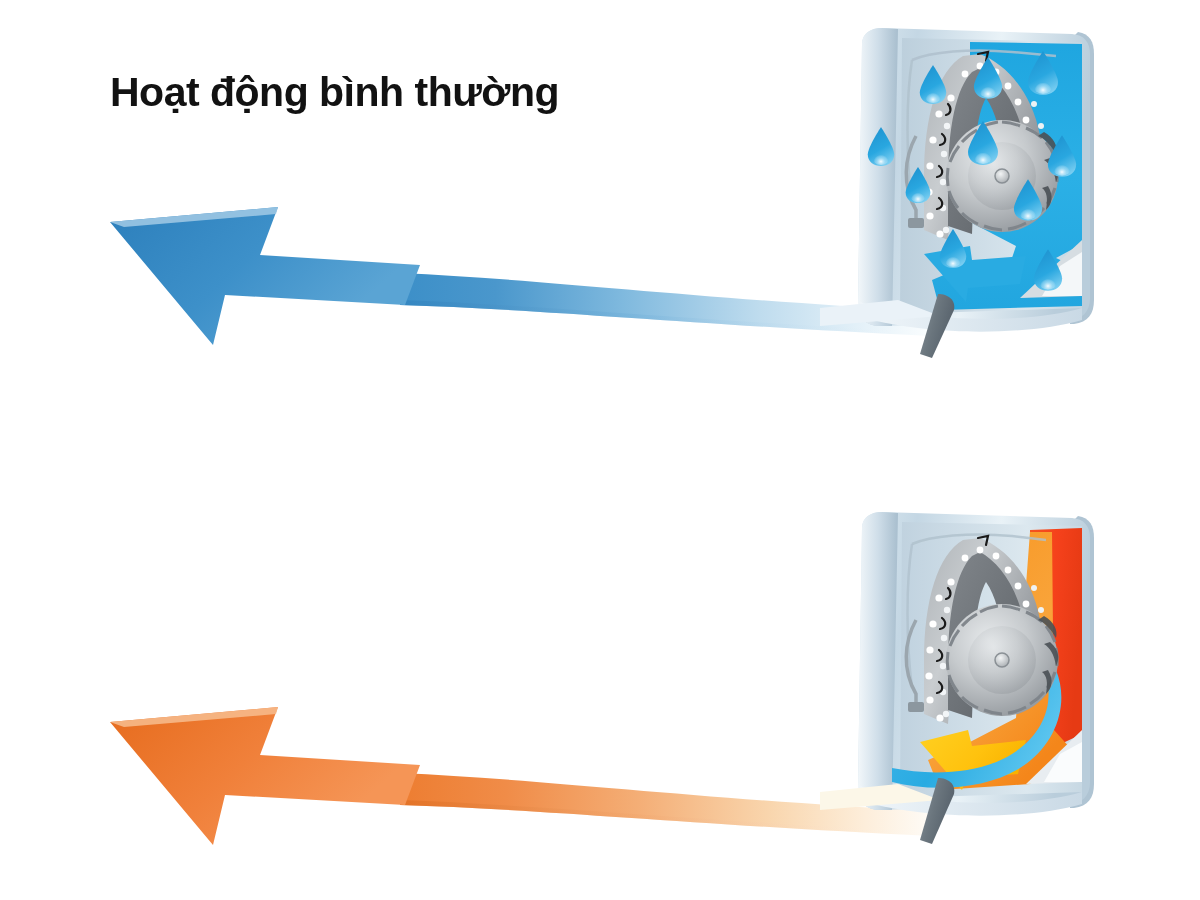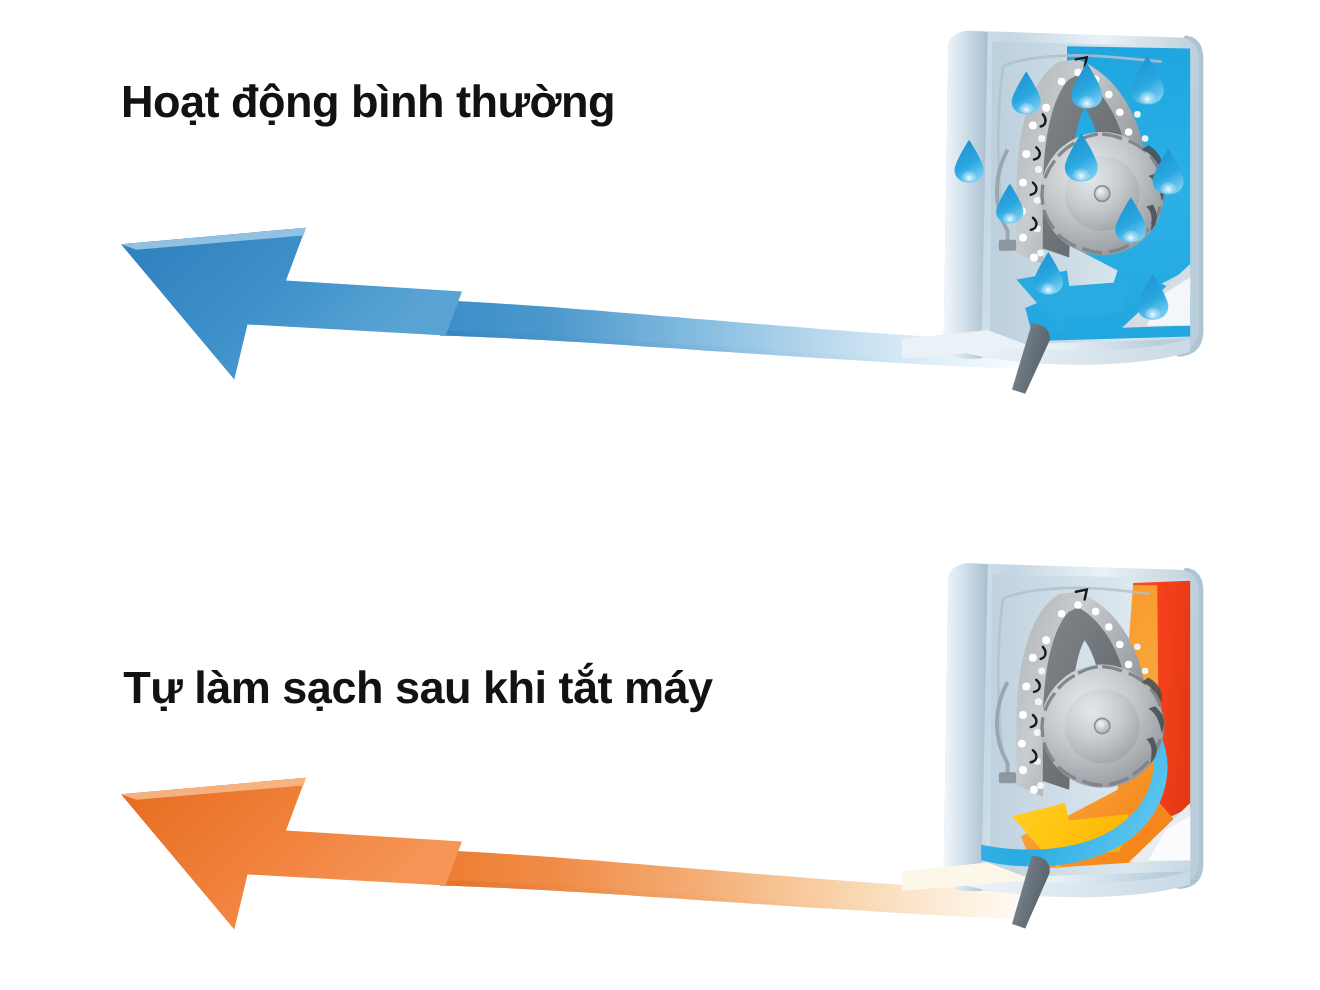--- a/index.html
+++ b/index.html
@@ -280,21 +280,20 @@
       <path d="M 40,294 C 90,312 200,318 262,300 L 262,312
                C 200,330 92,326 40,308 Z" fill="url(#cTray)"></path>
       <path d="M 0,300 L 78,292 L 120,308 L 0,318 Z" fill="#EAF2F8"></path>
 
       <path d="M 118,286 C 128,286 136,292 134,302 L 112,350 L 100,346 Z" fill="url(#cVane)"></path>
     </svg>
   </div>
 
   <div class="panel" id="panel-selfclean">
 
-    <div class="caption" id="caption-selfclean" style="top:155px; left:112px;">Tự làm sạch sau khi tắt máy</div>
 
     <svg class="arrow-svg" id="arrow-orange" width="830" height="170" viewBox="0 0 830 170" style="top:245px;">
       <defs>
         <linearGradient id="gOrBody" x1="0" y1="0" x2="1" y2="0">
           <stop offset="0" stop-color="#ED7D31"></stop>
           <stop offset="0.2" stop-color="#F08C48"></stop>
           <stop offset="0.45" stop-color="#F4AE76"></stop>
           <stop offset="0.7" stop-color="#F9D6AE"></stop>
           <stop offset="0.88" stop-color="#FDEEDB"></stop>
           <stop offset="1" stop-color="#FEFBF6"></stop>

